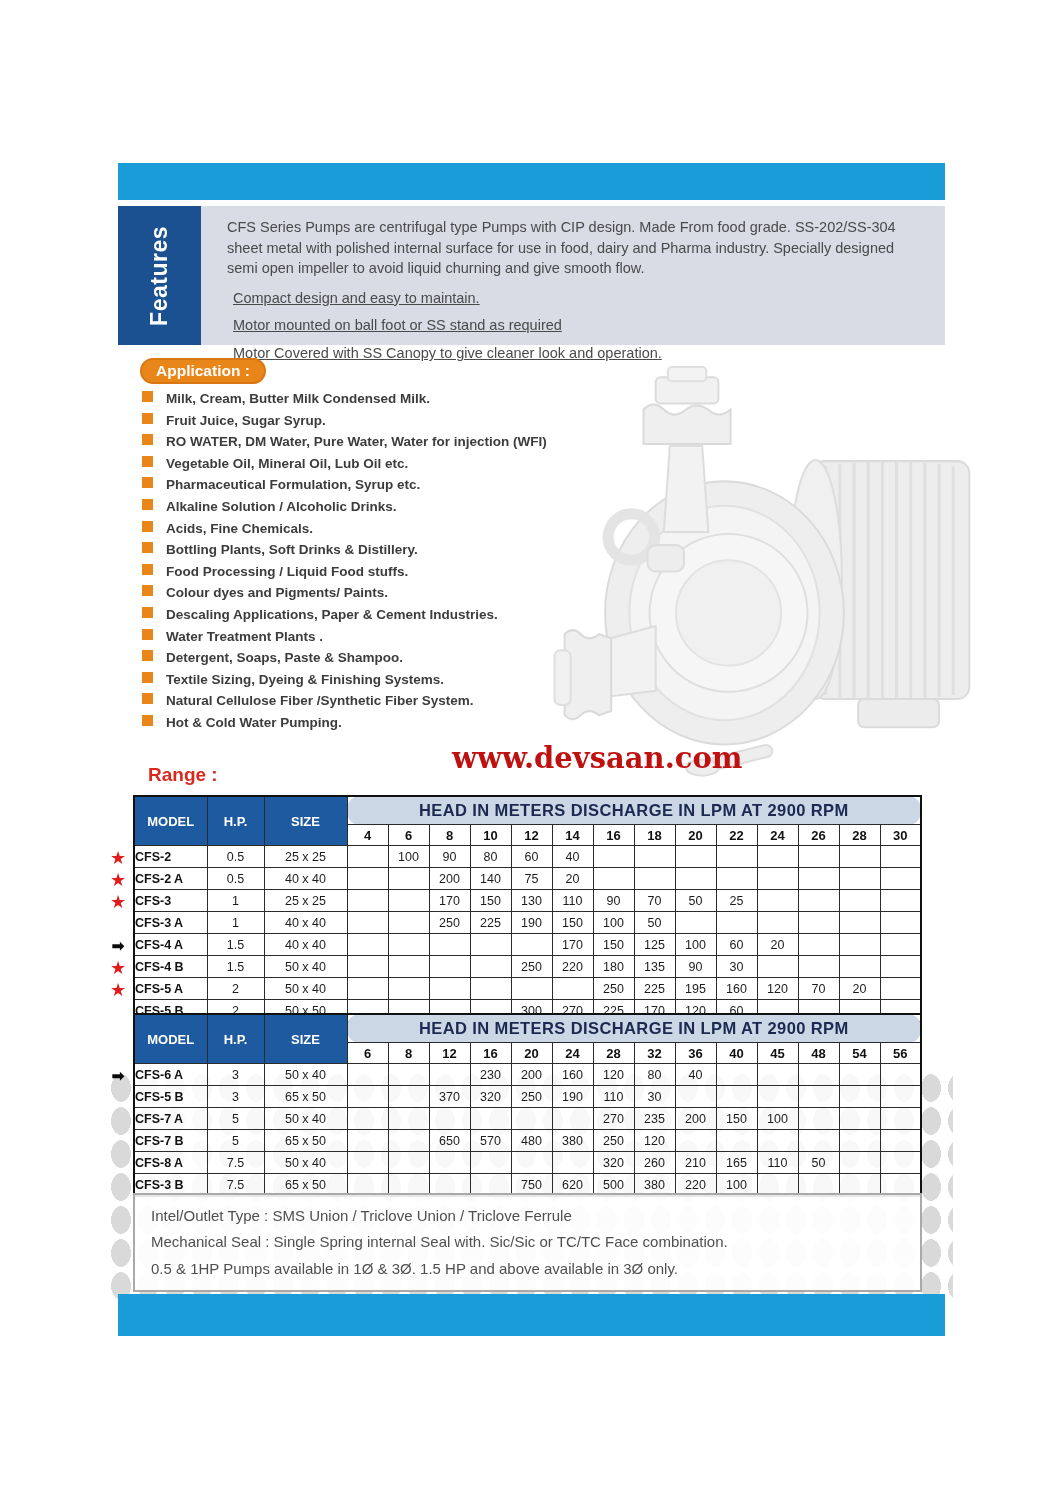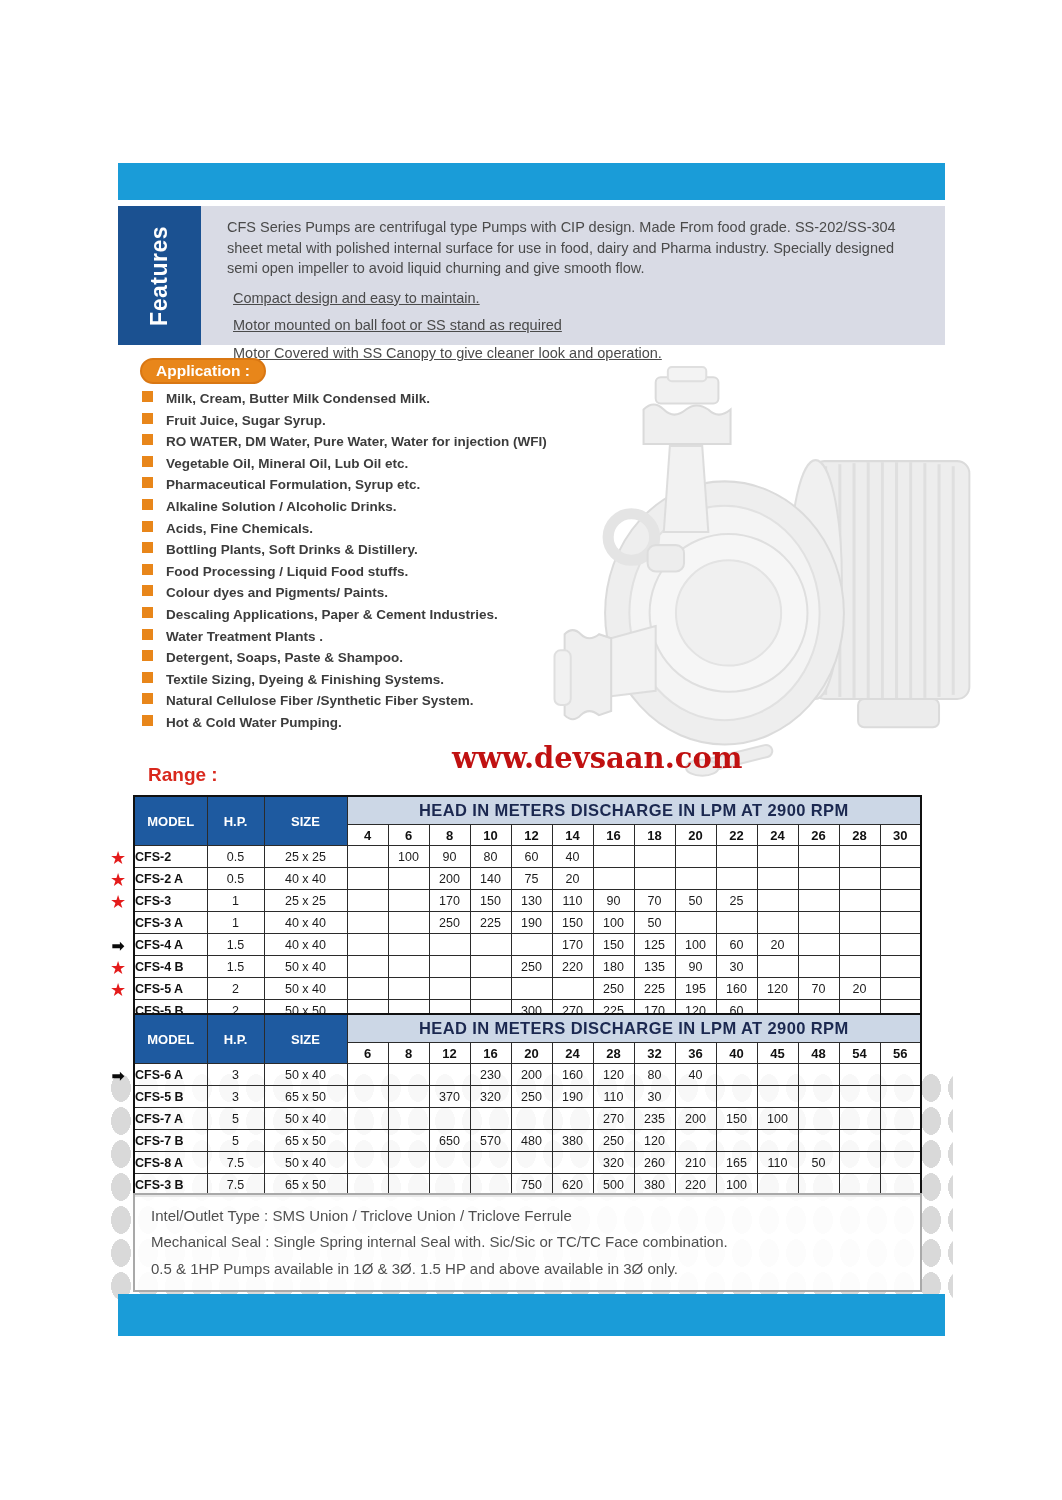--- a/index.html
+++ b/index.html
@@ -40,21 +40,21 @@
     background-image:radial-gradient(ellipse 10px 14px at 13px 16px,#d9d9d9 98%,transparent 100%);
     background-size:27px 33px;}
 
   
   .table-wrap{position:absolute;z-index:2;}
   #table-wrap-0{left:133px;top:795px;}
   #table-wrap-1{left:133px;top:1013px;}
   table.spec{border-collapse:collapse;table-layout:fixed;width:787px;border:2px solid #111;}
   table.spec th,table.spec td{border:1px solid #2b2b2b;padding:0;overflow:hidden;white-space:nowrap;}
   th.blue{background:#1e5aa0;color:#fff;font-weight:bold;font-size:13px;}
-  th.span-head{background:#ccd7e6;color:#1b2850;font-weight:bold;font-size:16.5px;letter-spacing:.4px;height:27px;}
+  th.span-head{background:#ccd7e6;color:#1b2850;font-weight:bold;font-size:16.5px;letter-spacing:.4px;height:27px;border-radius:13px;}
   th.headnum{background:rgba(255,255,255,.8);color:#111;font-weight:bold;font-size:13px;height:20px;}
   td.model-cell{background:rgba(255,255,255,.85);font-weight:bold;font-size:12.5px;color:#111;text-align:left;padding-left:6px;height:21px;}
   td.c{background:rgba(255,255,255,.8);font-size:12.5px;color:#1c1c1c;text-align:center;height:21px;}
   .row-marker{position:absolute;left:-26px;width:22px;text-align:center;transform:translateY(-50%);z-index:3;}
   .row-marker.star{color:#e41b1b;font-size:18px;}
   .row-marker.arrow{color:#0a0a0a;font-size:15px;font-weight:bold;}
 
   
   .notes-box{position:absolute;left:133px;top:1193px;width:753px;z-index:2;background:rgba(255,255,255,.9);
     border:2px solid #a9a9a9;padding:8px 16px;}

